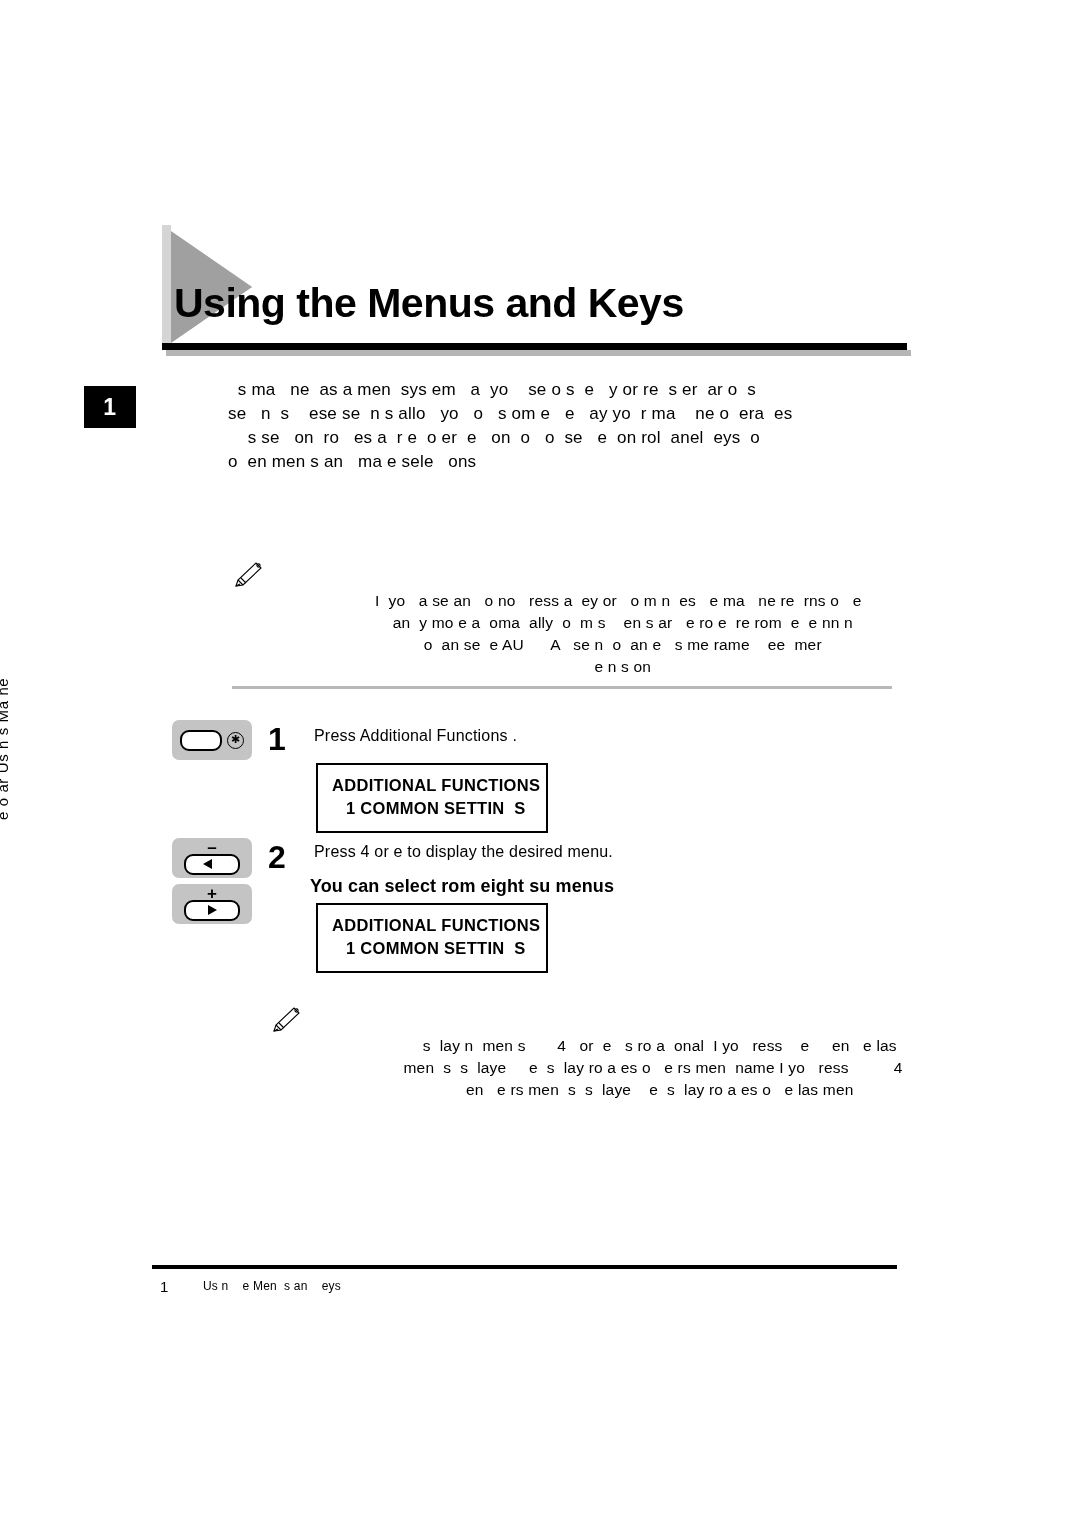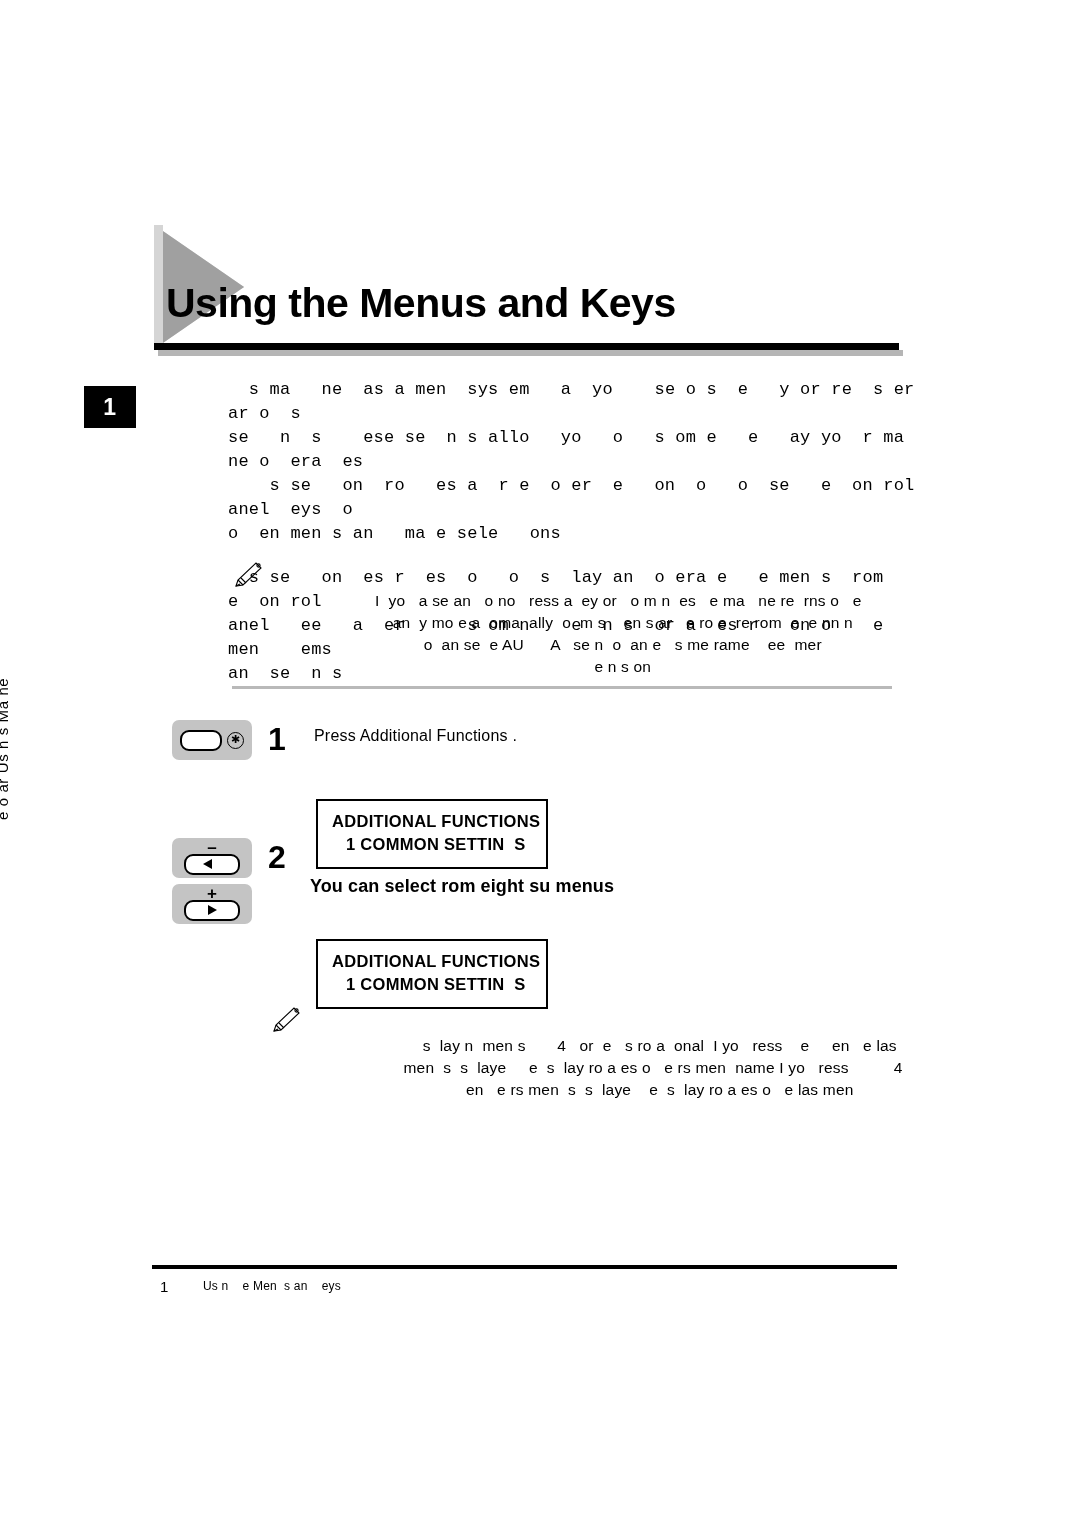--- a/index.html
+++ b/index.html
@@ -48,21 +48,21 @@
     font-size: 15px;
     letter-spacing: 0.6px;
     color: #000000;
     white-space: nowrap;
     text-align: left;
   }
 
   
   .title-zone {
     position: absolute;
-    left: 146px;
+    left: 154px;
     top: 225px;
     width: 760px;
     height: 140px;
   }
   .tri-wrap {
     position: absolute;
     left: 8px;
     top: 0px;
     width: 110px;
     height: 140px;
@@ -116,21 +116,20 @@
     height: 6px;
     background: #b5b5b5;
   }
 
   
   .body-col {
     position: absolute;
     left: 228px;
     top: 378px;
     width: 690px;
-    font-family: Liberation Mono, monospace;
   }
   p.para {
     margin: 0 0 20px 0;
     font-size: 17px;
     line-height: 24px;
     letter-spacing: 0.2px;
     white-space: pre-wrap;
   }
 
   
@@ -263,21 +262,20 @@
     border-left: 9px solid #000;
   }
 
   
   .lcd {
     position: absolute;
     border: 2.5px solid #000;
     background: #ffffff;
     padding: 9px 14px 11px 14px;
     width: 200px;
-    margin-top: 36px;
   }
   .lcd-line {
     font-size: 16.5px;
     font-weight: 700;
     letter-spacing: 0.3px;
     line-height: 23px;
     white-space: pre;
   }
   .lcd-line.indent { padding-left: 14px; }
   .lcd-1 { left: 316px; top: 763px; }
@@ -324,23 +322,20 @@
     <h1 class="doc-title">Using the Menus and Keys</h1>
     <div class="title-rule"></div>
     <div class="title-rule-shadow"></div>
   </div>
 
   <div class="body-col">
     <p class="para">  s ma   ne  as a men  sys em   a  yo    se o s  e   y or re  s er  ar o  s
 se   n  s    ese se  n s allo   yo   o   s om e   e   ay yo  r ma    ne o  era  es
     s se   on  ro   es a  r e  o er  e   on  o   o  se   e  on rol  anel  eys  o
 o  en men s an   ma e sele   ons</p>
-    <p class="para">  s se   on  es r  es  o   o  s  lay an  o era e   e men s  rom   e  on rol
-anel   ee   a  er      s om n    e  n s  or a  es r   on o    e men    ems
-an  se  n s</p>
   </div>
 
   <div class="note note-1">
     <svg class="pencil-icon" viewBox="0 0 34 30">
       <g fill="none" stroke="#000" stroke-width="1.1">
         <path d="M4 26 L6 20 L24 3 L29 8 L11 25 Z"></path>
         <path d="M6 20 L11 25"></path>
         <path d="M4 26 L8 24"></path>
         <circle cx="26.5" cy="5.5" r="1.6"></circle>
         <path d="M9 18 L14 23"></path>
@@ -370,20 +365,21 @@
       <div class="arrow-left"></div>
     </div>
   </div>
   <div class="key key-arrow key-plus">
     <div class="key-sign">+</div>
     <div class="key-pill">
       <div class="arrow-right"></div>
     </div>
   </div>
   <div class="step-num" style="left:268px; top:839px;">2</div>
+  <div class="step-text" style="left:314px; top:843px;">Press  4   or  e   to display the desired menu.</div>
   <div class="step-sub" style="left:310px; top:876px;">You can select  rom eight su  menus</div>
   <div class="lcd lcd-2">
     <div class="lcd-line">ADDITIONAL FUNCTIONS</div>
     <div class="lcd-line indent">1 COMMON SETTIN  S</div>
   </div>
 
   <div class="note note-2">
     <svg class="pencil-icon" viewBox="0 0 34 30">
       <g fill="none" stroke="#000" stroke-width="1.1">
         <path d="M4 26 L6 20 L24 3 L29 8 L11 25 Z"></path>

